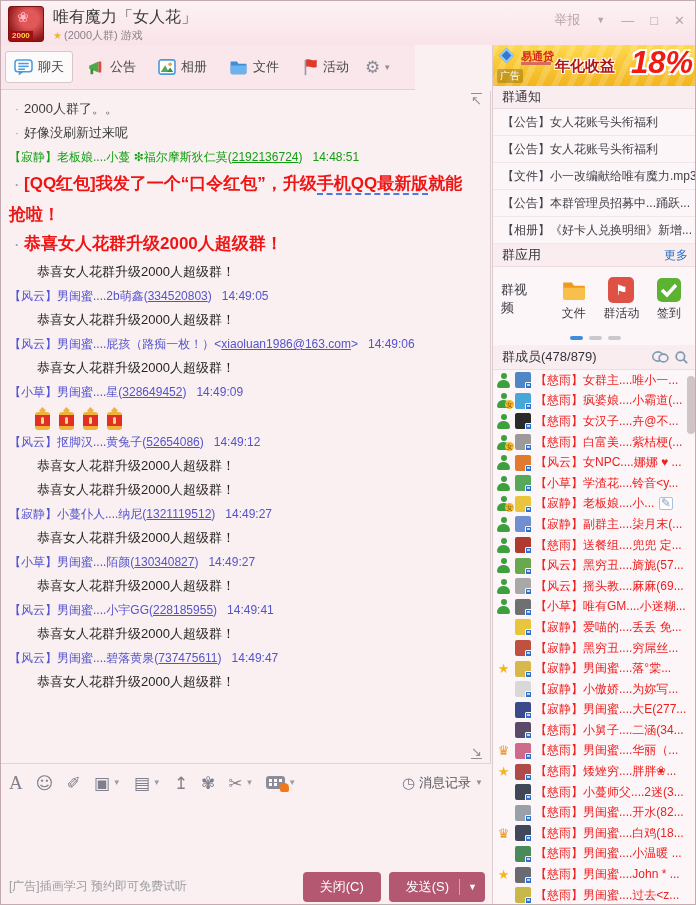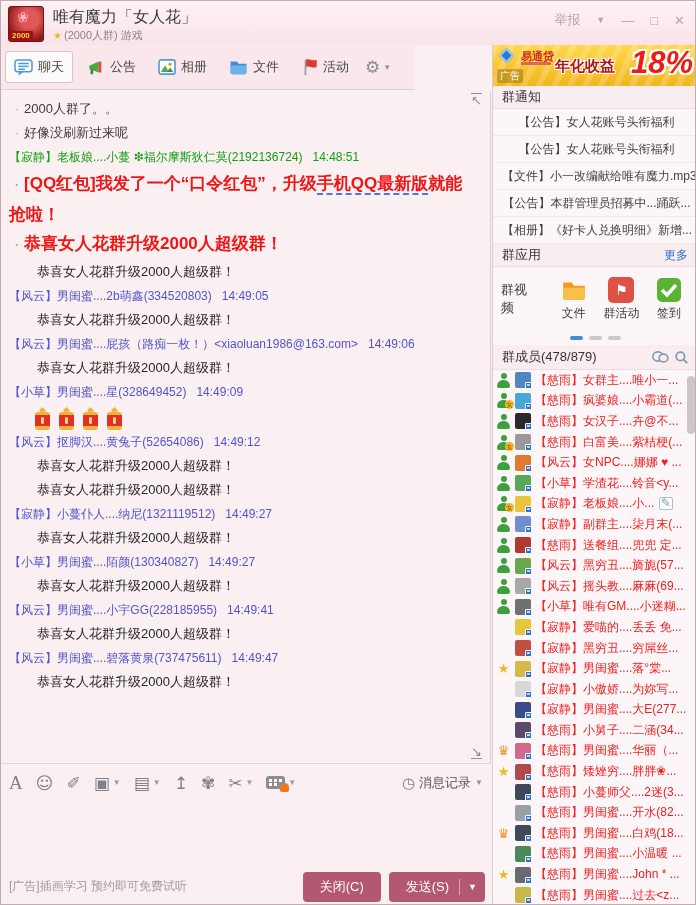--- a/index.html
+++ b/index.html
@@ -37,21 +37,21 @@
   .jump{position:absolute;right:8px;color:#9a8a90;font-size:13px;line-height:1;}
   .jump.top{top:2px;border-top:1px solid #9a8a90;}
   .jump.bot{bottom:4px;border-bottom:1px solid #9a8a90;}
   .line{line-height:24px;font-size:13px;white-space:nowrap;}
   .line .bullet{color:#b09aa0;margin:0 5px 0 6px;font-size:12px;}
   .line.ctx{color:#3c3c3c;}
   .line.msg{color:#252525;padding-left:28px;}
   .line.sender{font-size:12px;}
   .sender.blue,.sender.blue a{color:#5353cd;}
   .sender.green,.sender.green a{color:#12a012;}
-  .sender a{cursor:pointer;}
+  .sender a{text-decoration:underline;cursor:pointer;}
   .sender .stime{margin-left:10px;}
   .line.bigred,.line.redline{color:#f01414;font-weight:bold;font-size:17px;line-height:29px;}
   .line.bigred{white-space:normal;}
   .dashu{border-bottom:2px dashed #4a78e8;}
   .fireline{padding-left:26px;display:flex;gap:9px;align-items:flex-end;height:26px;}
   .fire{position:relative;width:15px;height:18px;border-radius:3px;
         background:linear-gradient(180deg,#f2b23a 0 3px,#e03024 3px 14px,#f2b23a 14px);}
   .fire::before{content:"";position:absolute;top:-4px;left:5px;width:5px;height:5px;background:#f2b23a;
         transform:rotate(45deg);}
   .fire::after{content:"";position:absolute;top:5px;left:6px;width:3px;height:7px;background:#ffd98a;border-radius:2px;}
@@ -89,21 +89,21 @@
   .ad .brand-sub{position:absolute;top:17px;left:28px;width:30px;height:3px;background:#d86a5a;}
   .ad .adtag{position:absolute;bottom:3px;left:4px;background:rgba(140,110,10,.45);color:#fff;
              font-size:10px;padding:0 3px;border-radius:2px;}
   .ad .headline{position:absolute;top:12px;left:62px;color:#b01616;font-size:15px;font-weight:bold;
                 text-shadow:-1px -1px 0 #fff,1px -1px 0 #fff,-1px 1px 0 #fff,1px 1px 0 #fff;}
   .ad .rate{position:absolute;top:0px;right:4px;color:#ee1c14;font-size:31px;font-weight:bold;font-style:italic;
             text-shadow:-2px -2px 0 #fff,2px -2px 0 #fff,-2px 2px 0 #fff,2px 2px 0 #fff;}
   .sec-h{height:23px;display:flex;align-items:center;padding:0 9px;font-size:13px;color:#33333a;
          background:#f9edf0;border-bottom:1px solid #eddce0;flex:none;}
   .sec-h .more{margin-left:auto;color:#2a6fc9;font-size:12px;cursor:pointer;text-decoration:none;}
-  .notices{list-style:none;margin:0;padding:0;flex:none;text-align:center;}
+  .notices{list-style:none;margin:0;padding:0;flex:none;}
   .notices li{height:27px;line-height:27px;padding:0 6px 0 9px;font-size:12px;color:#42424a;
               border-bottom:1px solid #f2e6e9;white-space:nowrap;overflow:hidden;}
   .apps{height:64px;display:flex;align-items:center;padding:0 4px;flex:none;}
   .apps .vlabel{font-size:13px;color:#3a3a42;margin:0 10px 0 4px;}
   .appitem{display:flex;flex-direction:column;align-items:center;width:48px;font-size:12px;color:#3a3a42;cursor:pointer;}
   .appitem .aicon{width:26px;height:26px;display:flex;align-items:center;justify-content:center;margin-bottom:2px;}
   .aicon.activity{background:#dd5244;border-radius:5px;color:#fff;font-size:14px;}
   .dots{height:14px;display:flex;justify-content:center;gap:6px;align-items:center;flex:none;}
   .dots span{width:13px;height:4px;border-radius:2px;background:#c9c9cd;}
   .dots span.on{background:#3f8fd8;}

